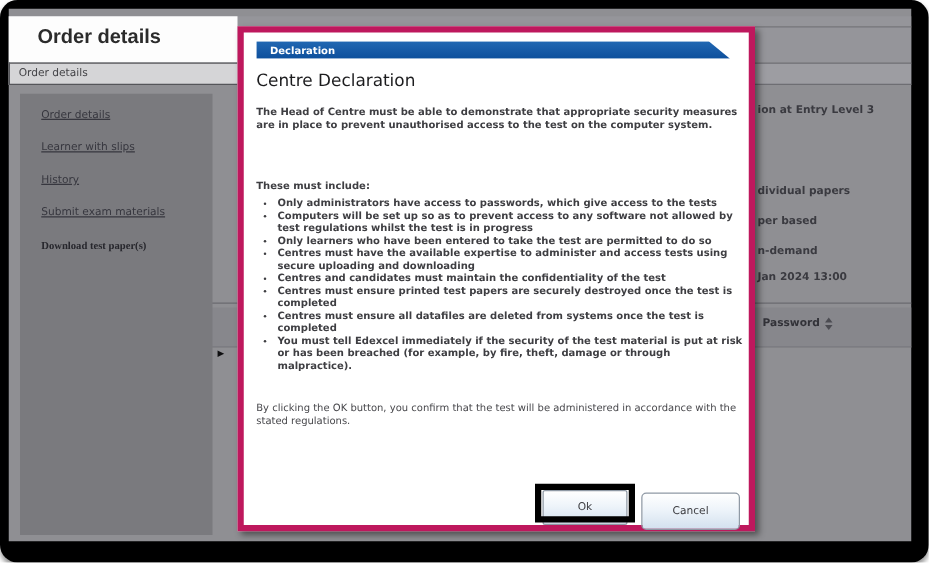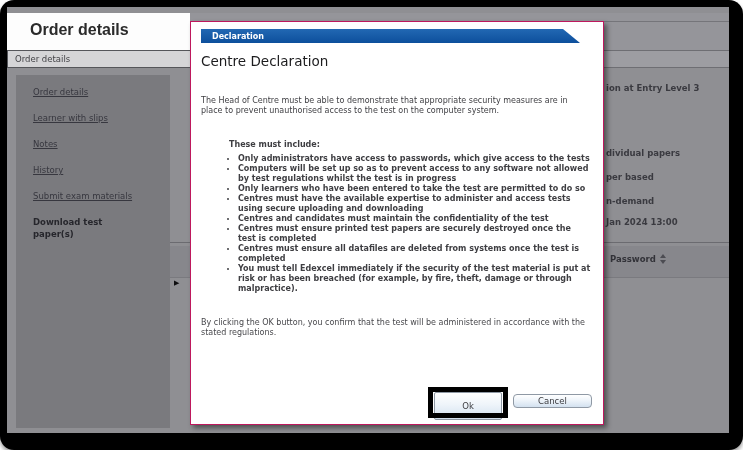--- a/index.html
+++ b/index.html
@@ -41,46 +41,46 @@
   .crumb-bar { left: 7px; top: 50px; width: 183px; height: 18px; background: #d5d5d7;
     border: 1px solid #55565a; border-right: none;
     display: flex; align-items: center; padding-left: 7px; }
   .crumb-text { font-size: 8.5px; color: #434347; }
 
   
   .sidebar { left: 16px; top: 75px; width: 154px; height: 353px; background: #7a7a7e; padding: 11px 10px 0 17px; }
   .side-link { font-size: 8.5px; color: #37373f; text-decoration: underline;
     margin-bottom: 14px; line-height: 12px; cursor: pointer; width: 112px; }
   .side-current { font-size: 8.5px; color: #26262c; font-weight: bold;
-    margin-top: 1px; line-height: 12px; width: 112px; }
+    margin-top: 1px; line-height: 12px; width: 112px; font-family: Liberation Serif, serif; }
 
   
   .modal { left: 190px; top: 21px; width: 414px; height: 404px; background: #ffffff;
-    border: 1px solid #be185d; box-shadow: 3px 3px 5px rgba(0,0,0,0.45); }
+    border: 5px solid #be185d; box-shadow: 3px 3px 5px rgba(0,0,0,0.45); }
   .modal-header-bar { left: 10px; top: 7px; width: 379px; height: 14px;
     background: linear-gradient(#2268b3, #0d4f9c);
     clip-path: polygon(0 0, calc(100% - 17px) 0, 100% 100%, 0 100%);
     display: flex; align-items: center; padding-left: 11px; }
   .modal-header-text { color: #ffffff; font-weight: bold; font-size: 8px; }
   .modal-title { left: 10px; top: 31px; font-weight: normal; font-size: 13.5px; color: #1c1c1e; }
-  .modal-para-bold { left: 10px; top: 74px; width: 388px; font-weight: normal; font-size: 8px;
+  .modal-para-bold { left: 10px; top: 59px; width: 388px; font-weight: bold; font-size: 8px;
     line-height: 10px; color: #3e3e42; }
-  .modal-include { left: 10px; top: 118px; font-weight: bold; font-size: 8px; color: #3e3e42; margin-left: 28px; }
+  .modal-include { left: 10px; top: 118px; font-weight: bold; font-size: 8px; color: #3e3e42; }
   .modal-list { left: 12px; top: 132px; width: 388px; list-style: disc; padding-left: 15px; }
-  .modal-list li { font-weight: bold; font-size: 8px; line-height: 10px; color: #3e3e42; margin-left: 20px; }
+  .modal-list li { font-weight: bold; font-size: 8px; line-height: 10px; color: #3e3e42; }
   .modal-footer-para { left: 10px; top: 296px; width: 388px; font-size: 8px;
     line-height: 10px; color: #48484c; }
 
   
   .btn { display: flex; align-items: center; justify-content: center;
     font-size: 8.5px; color: #3c3c40; cursor: pointer;
     background: linear-gradient(#ffffff, #eef4fa 45%, #d3e1ef);
     border: 1px solid #8f99a5; border-radius: 4px; }
   .ok-btn { left: 434px; top: 392px; width: 68px; height: 28px; border-radius: 2px; }
-  .cancel-btn { left: 513px; top: 394px; width: 79px; height: 14px; }
+  .cancel-btn { left: 513px; top: 394px; width: 79px; height: 30px; }
   .ok-highlight { left: 428px; top: 387px; width: 80px; height: 31px;
     border: 5px solid #000; background: transparent; z-index: 5; }
 </style>
 </head>
 <body>
 
 <div class="frame">
 
   <div class="abs page-bg"></div>
   <div class="abs dim-header-strip"></div>
@@ -106,21 +106,20 @@
 
   <div class="abs title-area"></div>
   <div class="abs page-title">Order details</div>
   <div class="abs crumb-bar">
     <span class="crumb-text">Order details</span>
   </div>
 
   <div class="abs sidebar" id="sidebar">
       <div class="side-link">Order details</div>
       <div class="side-link">Learner with slips</div>
-      <div class="side-link">Notes</div>
       <div class="side-link">History</div>
       <div class="side-link">Submit exam materials</div>
       <div class="side-current">Download test paper(s)</div>
     </div>
 
   <div class="abs modal">
     <div class="abs modal-header-bar">
       <span class="modal-header-text">Declaration</span>
     </div>
     <div class="abs modal-title">Centre Declaration</div>

